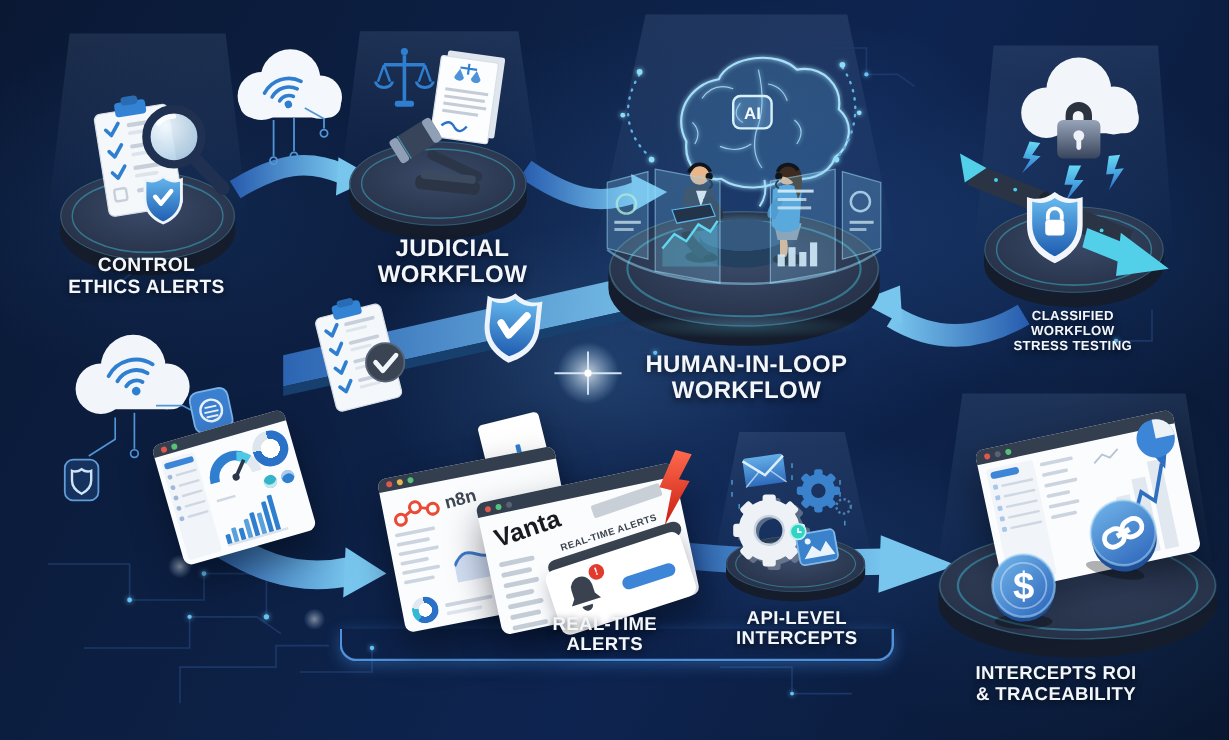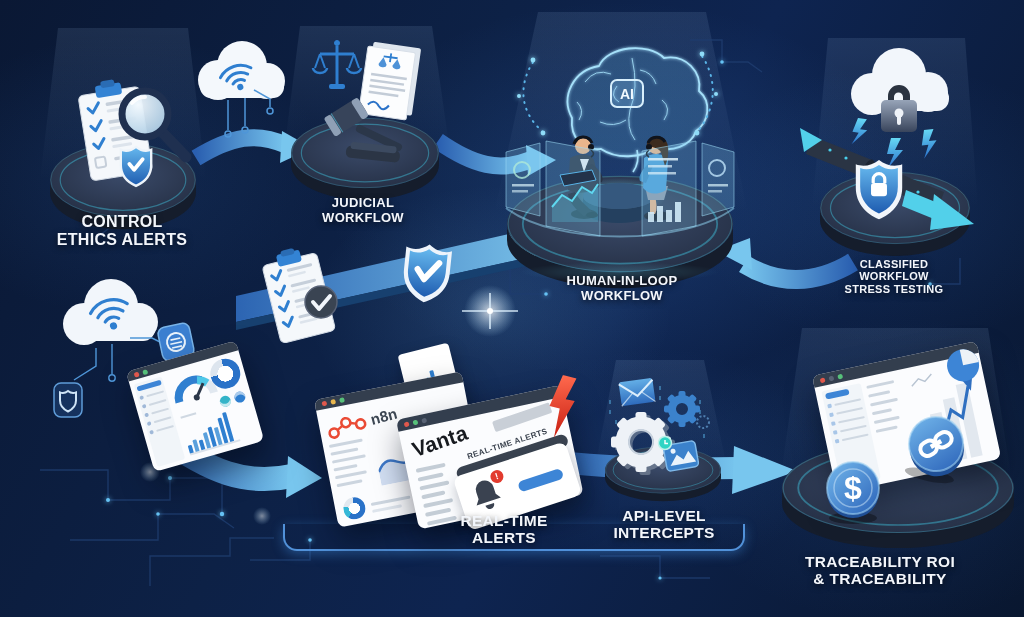--- a/index.html
+++ b/index.html
@@ -834,39 +834,39 @@
     </g>
   </g>
 </svg>
 
 <div id="bracket"></div>
 
 <div class="lbl" style="left:122px;top:213px;font-size:16px">
   <div>CONTROL</div>
   <div>ETHICS ALERTS</div>
 </div>
-<div class="lbl" style="left:363px;top:196px;font-size:13px">
+<div class="lbl" style="left:377px;top:196px;font-size:20px">
   <div>JUDICIAL</div>
   <div>WORKFLOW</div>
 </div>
-<div class="lbl" style="left:622px;top:274px;font-size:13px">
+<div class="lbl" style="left:622px;top:293px;font-size:20px">
   <div>HUMAN-IN-LOOP</div>
   <div>WORKFLOW</div>
 </div>
 <div class="lbl" style="left:894px;top:258px;font-size:11px">
   <div>CLASSIFIED</div>
   <div>WORKFLOW</div>
   <div>STRESS TESTING</div>
 </div>
 <div class="lbl" style="left:664px;top:507px;font-size:15.5px">
   <div>API-LEVEL</div>
   <div>INTERCEPTS</div>
 </div>
 <div class="lbl" style="left:504px;top:512px;font-size:15.5px">
   <div>REAL-TIME</div>
   <div>ALERTS</div>
 </div>
 <div class="lbl" style="left:880px;top:553px;font-size:15.5px">
-  <div>TRACEABILITY ROI</div>
+  <div>INTERCEPTS ROI</div>
   <div>&amp; TRACEABILITY</div>
 </div>
 
 </div>
 
 </body></html>

